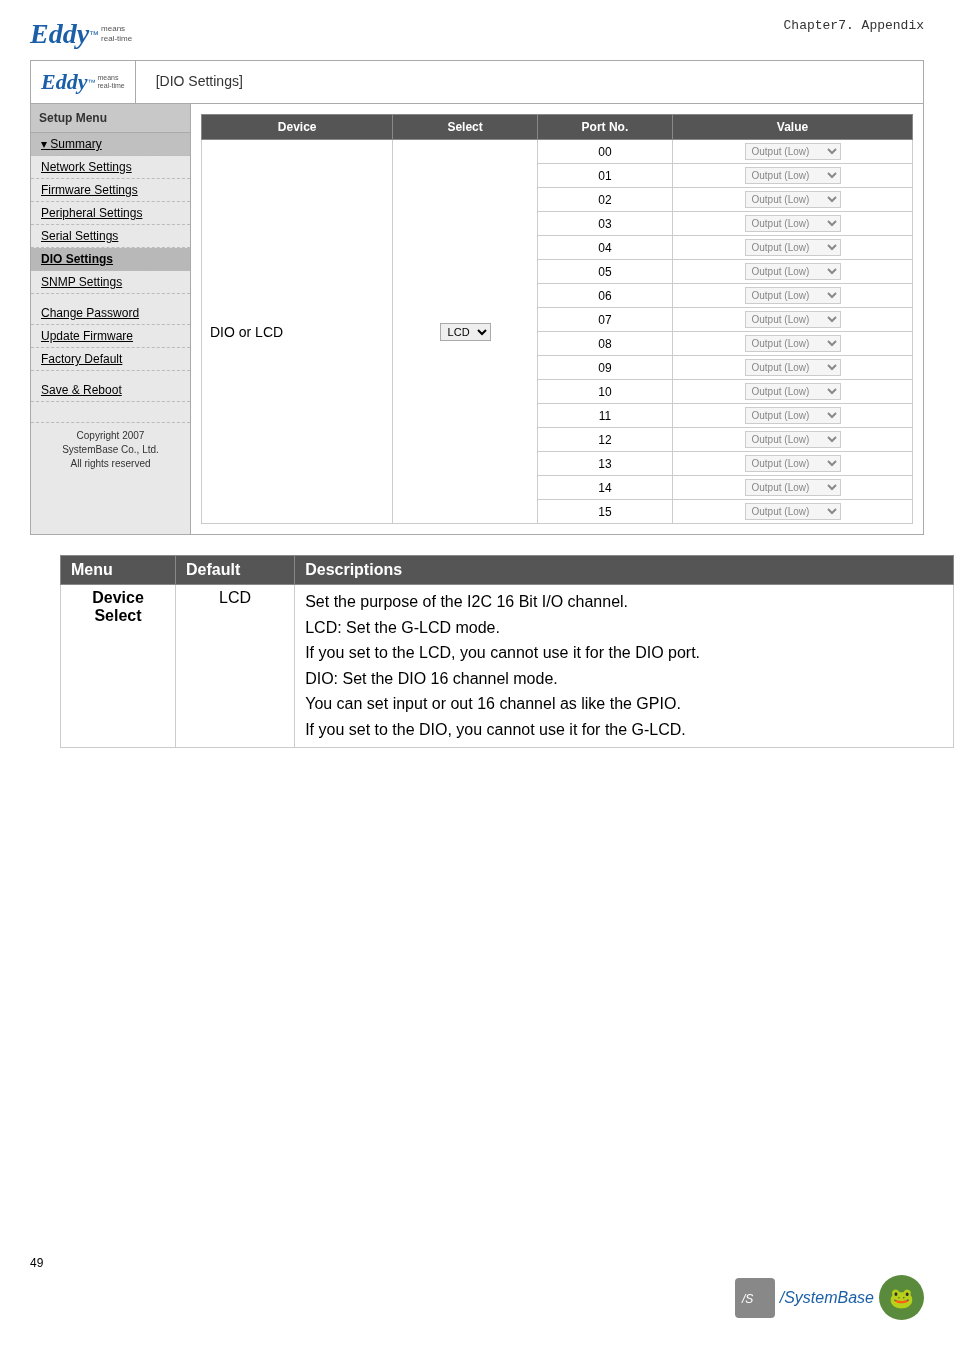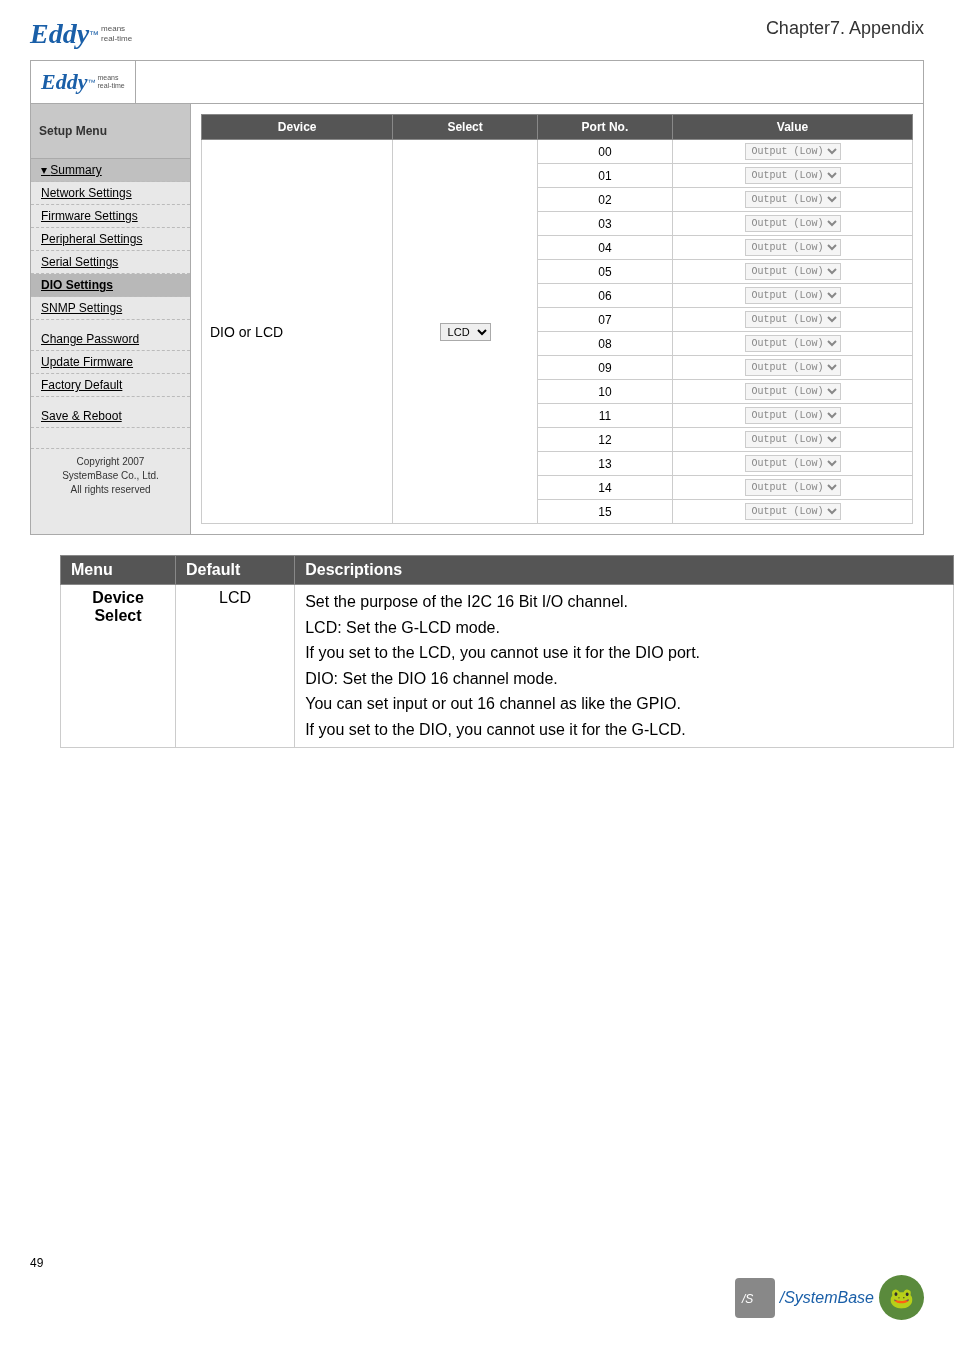--- a/index.html
+++ b/index.html
@@ -3,50 +3,50 @@
   <meta charset="utf-8">
   <style>
     * { box-sizing: border-box; margin: 0; padding: 0; }
     body { font-family: Arial, sans-serif; font-size: 12px; background: #fff; width: 954px; min-height: 1350px; position: relative; }
 
     .page-header { display: flex; justify-content: space-between; align-items: flex-start; padding: 18px 30px 10px 30px; }
     .eddy-logo { display: flex; align-items: center; }
     .eddy-logo .eddy-text { font-size: 28px; font-weight: bold; font-style: italic; color: #1a5fa8; font-family: Georgia, serif; }
     .eddy-logo .tm { font-size: 10px; vertical-align: super; color: #1a5fa8; }
     .eddy-logo .means-real { font-size: 8px; color: #555; margin-left: 2px; line-height: 1.2; }
-    .chapter-info { font-size: 18px; color: #333; text-align: right; }
+    .chapter-info { font-size: 13px; color: #333; text-align: right; font-family: Liberation Mono, monospace; }
 
     .main-panel { margin: 0 30px; border: 1px solid #aaa; }
 
     .panel-header { display: flex; justify-content: space-between; align-items: flex-start; background: #fff; border-bottom: 1px solid #aaa; }
     .panel-logo { display: flex; align-items: center; padding: 8px 10px; border-right: 1px solid #aaa; }
     .panel-logo .eddy-text { font-size: 22px; font-weight: bold; font-style: italic; color: #1a5fa8; font-family: Georgia, serif; }
     .panel-logo .tm-small { font-size: 8px; vertical-align: super; color: #1a5fa8; }
     .panel-logo .means-real-small { font-size: 7px; color: #555; margin-left: 2px; line-height: 1.2; }
     .panel-title { flex: 1; padding: 12px 20px; font-size: 14px; color: #333; }
     .panel-device-info { text-align: right; padding: 6px 12px; font-size: 12px; color: #000; background: #ddd; }
     .panel-device-info .logout-link { color: #c00; text-decoration: underline; cursor: pointer; }
 
     .panel-body { display: flex; }
 
     .sidebar { width: 160px; background: #e8e8e8; border-right: 1px solid #aaa; min-height: 400px; }
-    .setup-menu-title { background: #c8c8c8; padding: 20px 8px; font-size: 12px; font-weight: bold; color: #333; border-bottom: 1px solid #aaa; }
+    .setup-menu-title { background: #c8c8c8; padding: 7px 8px; font-size: 12px; font-weight: bold; color: #333; border-bottom: 1px solid #aaa; }
     .sidebar-item { display: block; padding: 4px 10px; font-size: 12px; color: #000; text-decoration: underline; border-bottom: 1px dashed #bbb; cursor: pointer; }
     .sidebar-item.active { background: #b8b8b8; font-weight: bold; }
     .sidebar-item.summary { background: #c0c0c0; }
     .sidebar-separator { height: 8px; background: #e8e8e8; }
     .sidebar-copyright { padding: 6px 8px; font-size: 10px; color: #333; text-align: center; line-height: 1.4; border-top: 1px dashed #bbb; }
 
     .content-area { flex: 1; padding: 10px; }
 
     .dio-table { width: 100%; border-collapse: collapse; font-size: 12px; }
     .dio-table th { background: #555; color: #fff; padding: 5px 8px; text-align: center; border: 1px solid #888; }
     .dio-table td { padding: 3px 8px; border: 1px solid #ccc; text-align: center; vertical-align: middle; }
     .dio-table td.device-cell { text-align: left; font-size: 14px; font-weight: normal; }
-    .port-value-select { font-size: 10px; color: #888; border: 1px solid #ccc; background: #f5f5f5; padding: 1px 2px; width: 96px; font-family: Liberation Mono, monospace; }
+    .port-value-select { font-size: 10px; color: #888; border: 1px solid #ccc; background: #f5f5f5; padding: 1px 2px; width: 96px; }
     .lcd-select { font-size: 11px; border: 1px solid #aaa; padding: 1px 3px; }
 
     .description-table { width: 100%; border-collapse: collapse; margin-top: 20px; font-size: 16px; margin-left: 30px; margin-right: 30px; }
     .desc-wrapper { padding: 0 30px; margin-top: 15px; }
     .description-table th { background: #555; color: #fff; padding: 5px 10px; text-align: left; border: 1px solid #888; }
     .description-table td { padding: 4px 10px; border: 1px solid #ccc; vertical-align: top; }
     .description-table td.menu-cell { font-weight: bold; text-align: center; }
     .description-table td.default-cell { text-align: center; }
     .desc-text { line-height: 1.6; }
     .desc-text .indent { display: block; }
@@ -77,20 +77,21 @@
 
   <div class="panel-header">
     <div class="panel-logo">
       <span class="eddy-text">Eddy</span>
       <span class="tm-small">™</span>
       <div class="means-real-small">
         <div>means</div>
         <div>real-time</div>
       </div>
     </div>
+    <div class="panel-title">[DIO Settings]</div>
   </div>
 
   <div class="panel-body">
 
     <div class="sidebar">
       <div class="setup-menu-title">Setup Menu</div>
 
       <div class="sidebar-item summary">
         ▾ <span>Summary</span>
       </div>

